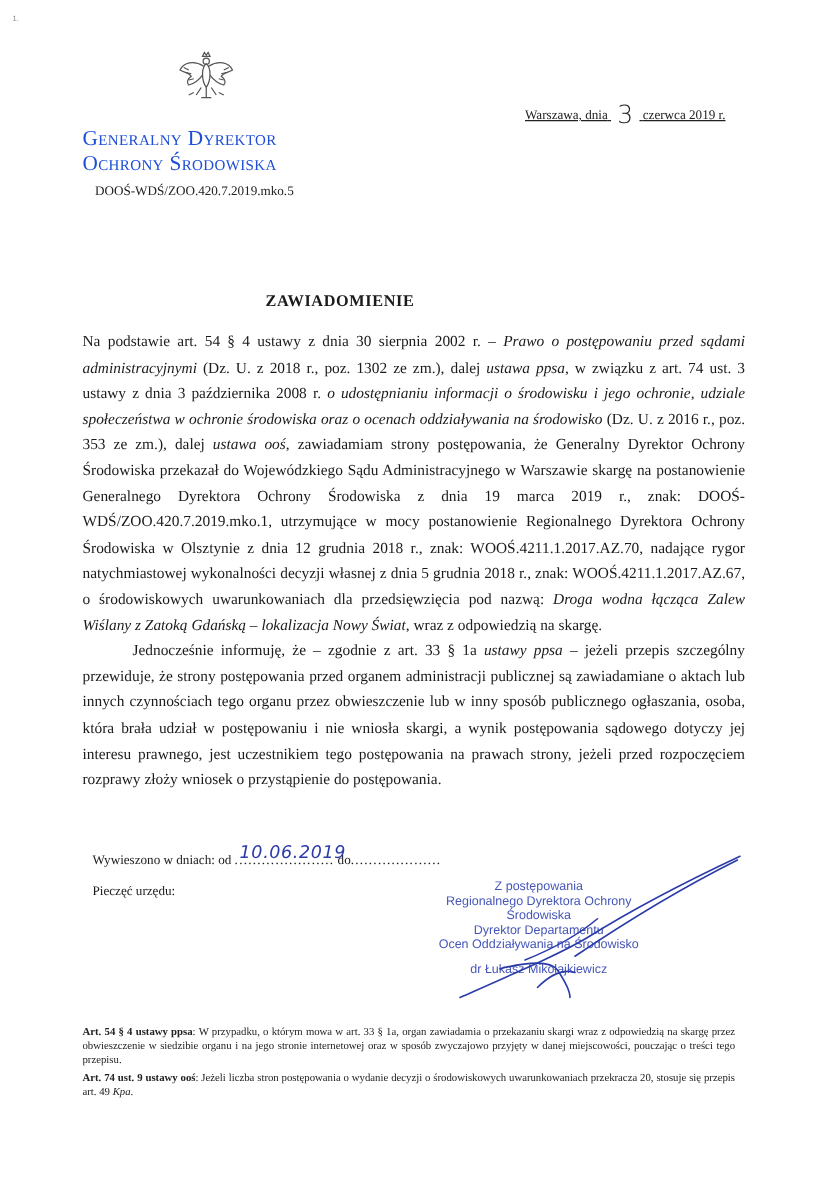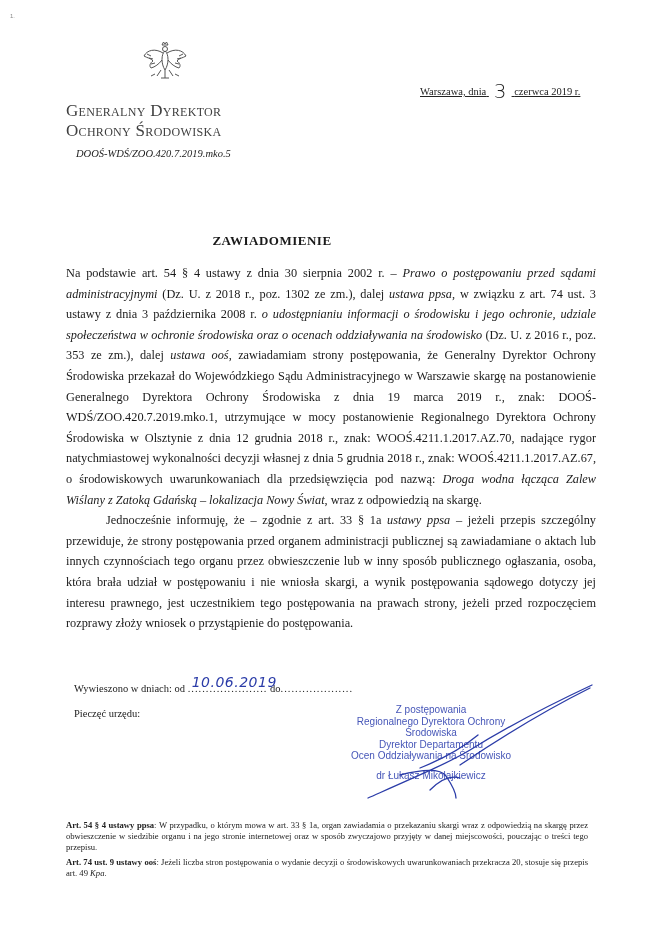--- a/index.html
+++ b/index.html
@@ -2,23 +2,23 @@
 <html><head>
   <meta charset="utf-8">
   <style>
     html, body { margin: 0; padding: 0; background: #ffffff; }
     body { width: 672px; height: 950px; position: relative; overflow: hidden;
            font-family: "Liberation Serif", "DejaVu Serif", serif; color: #1a1a1a; }
     .abs { position: absolute; }
     .page-mark { left: 10px; top: 13px; font-size: 6px; color: #888; font-family: "Liberation Sans", sans-serif; }
     .eagle { left: 141px; top: 40px; width: 48px; height: 44px; }
     .org-name { left: 66px; top: 101px; font-size: 17px; line-height: 20px; letter-spacing: 0.3px;
-                font-variant: small-caps; font-weight: normal; color: #404040; }
+                font-variant: small-caps; font-weight: normal; color: #1d4ed8; }
     .org-name span { display: block; }
-    .ref { left: 76px; top: 148px; font-size: 10.5px; color: #222; font-style: italic; }
+    .ref { left: 76px; top: 148px; font-size: 10.5px; color: #222; }
     .place-date { left: 420px; top: 79px; font-size: 10.5px; color: #222; white-space: nowrap; text-decoration: underline; }
     .hand-day { font-family: "DejaVu Sans", sans-serif; font-size: 20px; font-weight: 300; color: #222;
                 display: inline-block; margin: 0 5px; vertical-align: -3px; }
     .title { left: 0; width: 544px; top: 233px; text-align: center; font-weight: bold; font-size: 13px; letter-spacing: 0.5px; }
     .body-text { left: 66px; width: 530px; top: 263px; font-size: 12.3px; line-height: 20.6px; text-align: justify; }
     .body-text p { margin: 0; }
     .body-text p.indent { text-indent: 40px; }
     .body-text em { font-style: italic; }
     .posted { left: 74px; top: 683px; font-size: 10.5px; white-space: nowrap; }
     .dots { letter-spacing: 1px; }

